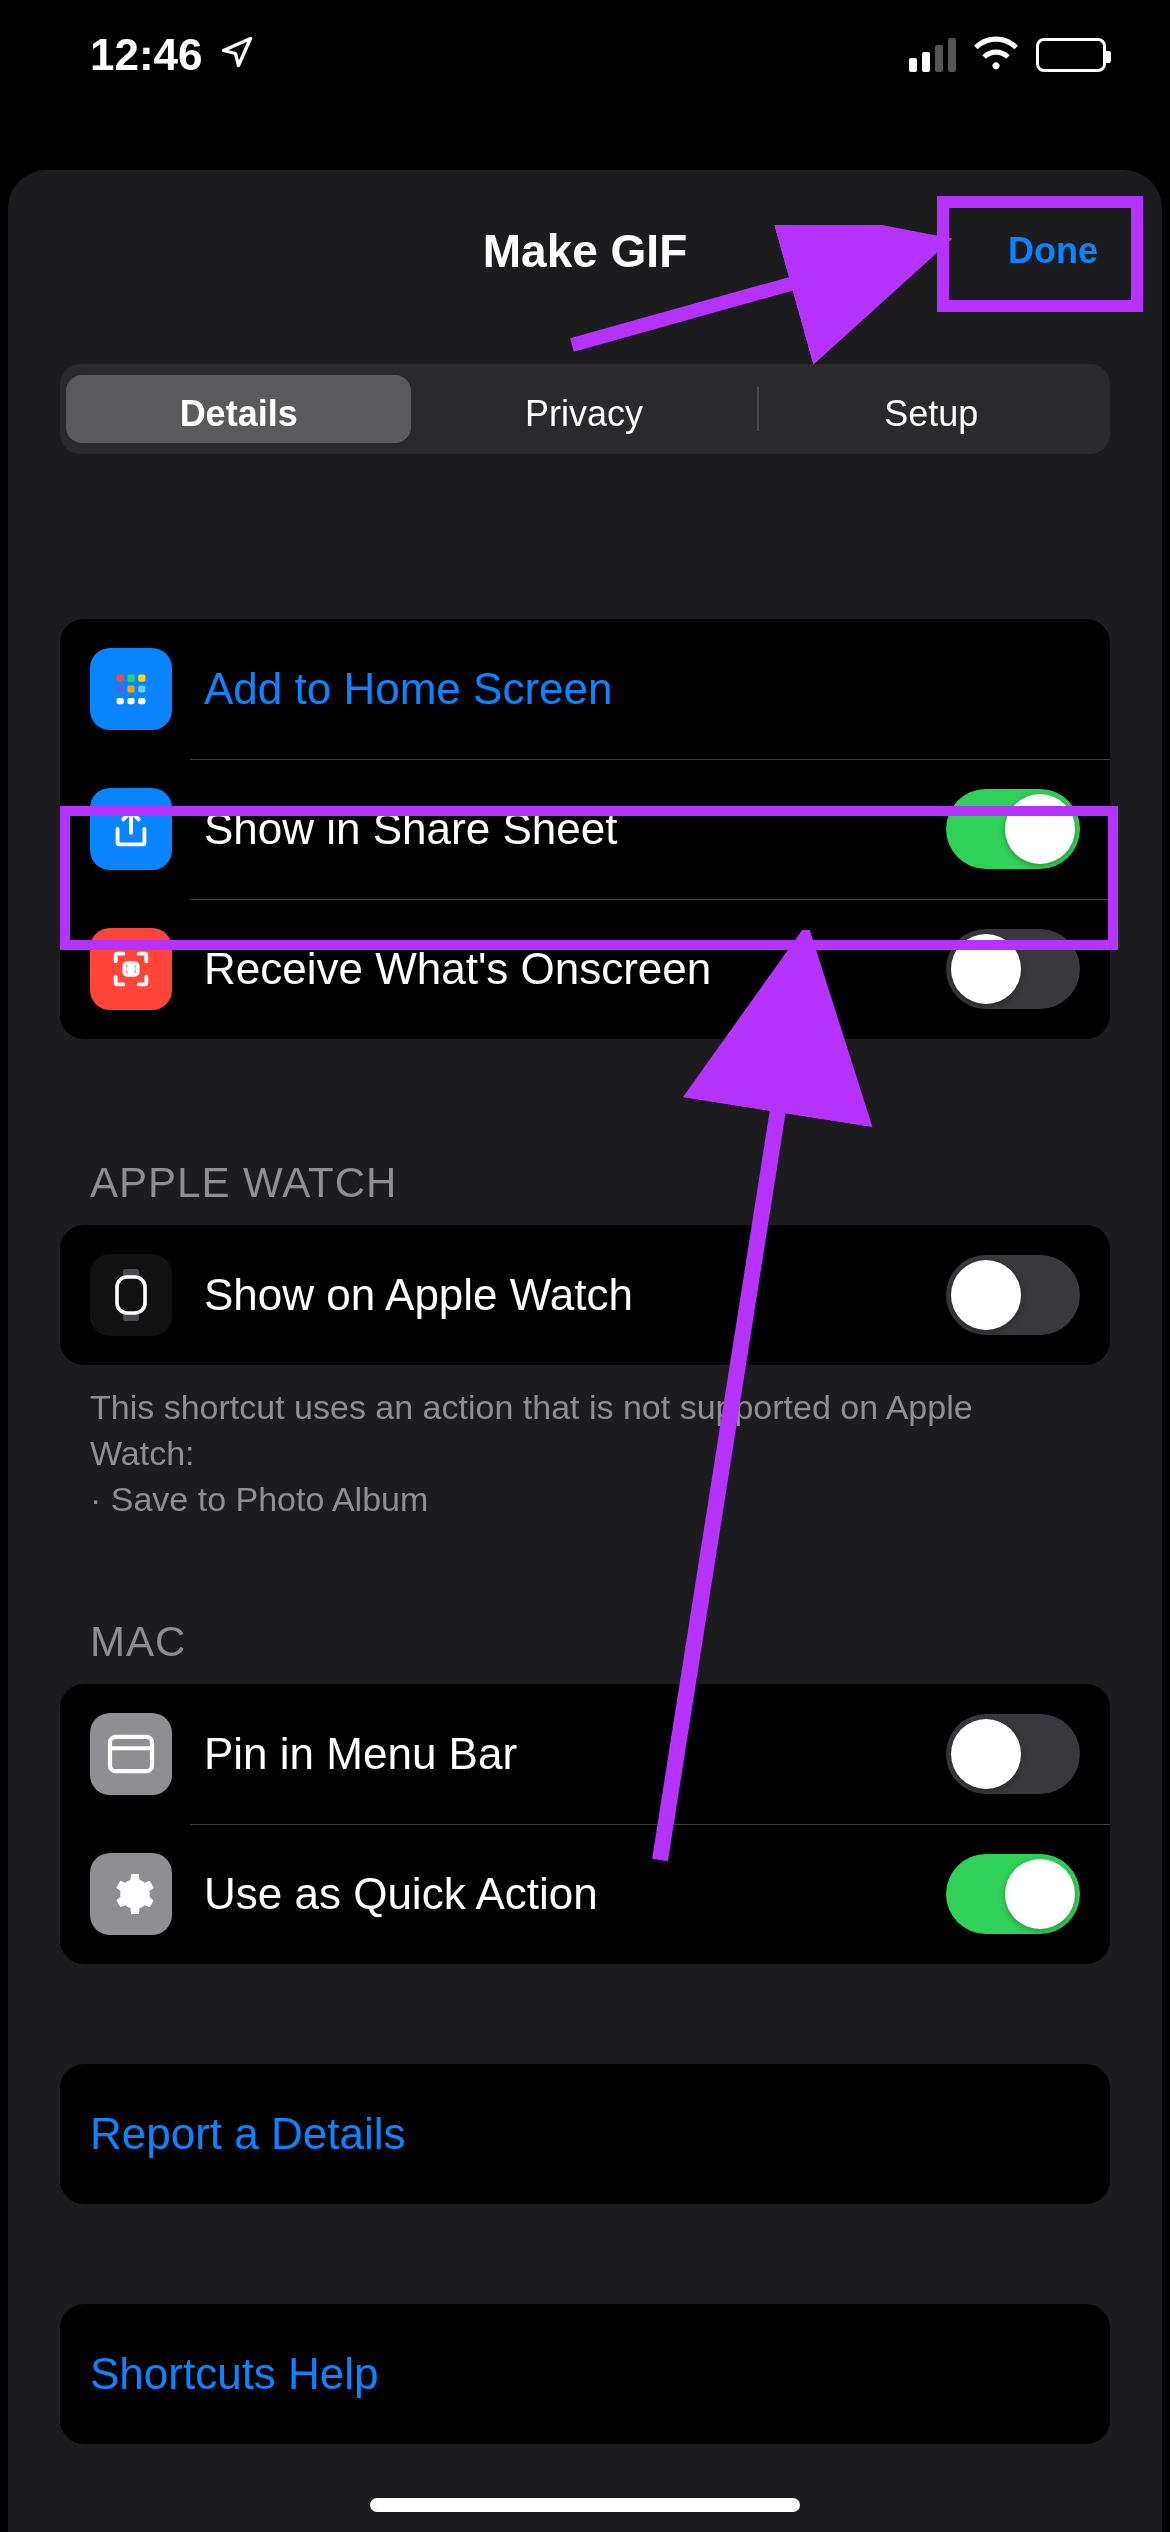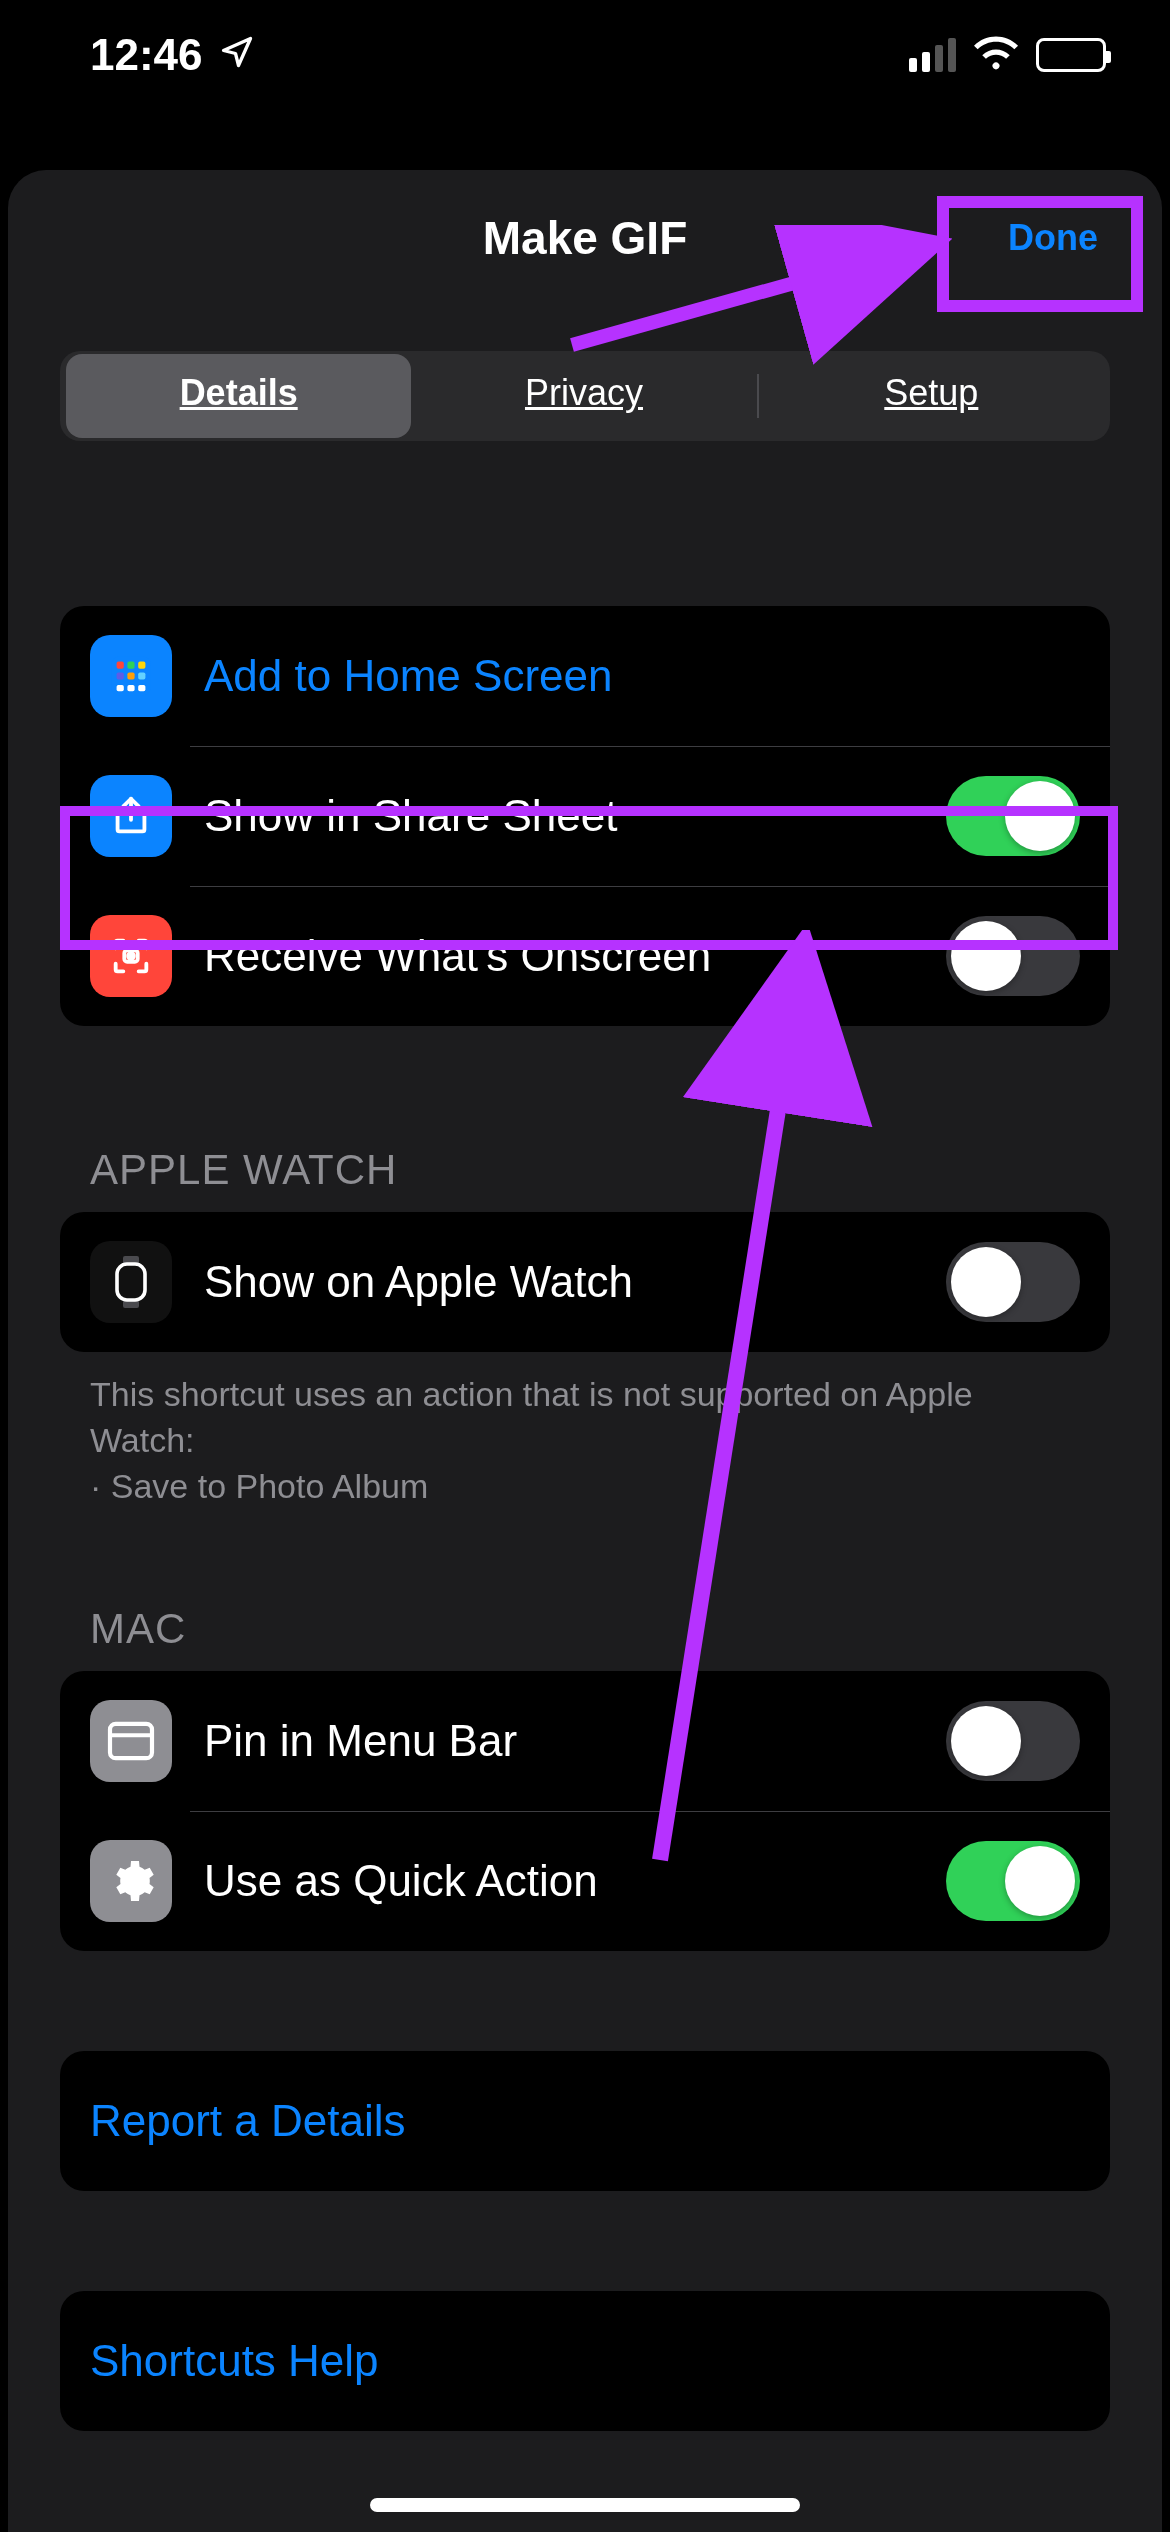--- a/index.html
+++ b/index.html
@@ -45,21 +45,21 @@
 
   
   .sheet {
     position: absolute;
     top: 170px;
     left: 8px;
     right: 8px;
     bottom: 0;
     background: #1c1c1e;
     border-radius: 38px 38px 0 0;
-    padding-top: 13px;
+    padding-top: 26px;
   }
 
   .nav-bar {
     position: relative;
     height: 110px;
     display: flex;
     align-items: center;
     justify-content: center;
   }
   .nav-title {
@@ -87,24 +87,23 @@
     align-items: center;
     padding: 6px;
     position: relative;
   }
   .segment {
     flex: 1;
     text-align: center;
     font-size: 36px;
     font-weight: 500;
     color: #fff;
-    height: 84px;
+    height: 68px;
     line-height: 78px;
     border-radius: 16px;
-    text-decoration: underline;
   }
   .segment.selected { background: #5a5a5e; font-weight: 600; }
   .seg-divider {
     width: 2px; height: 44px; background: #4a4a4e;
   }
 
   
   .content { padding: 0 52px; }
   .group {
     background: #000000;

